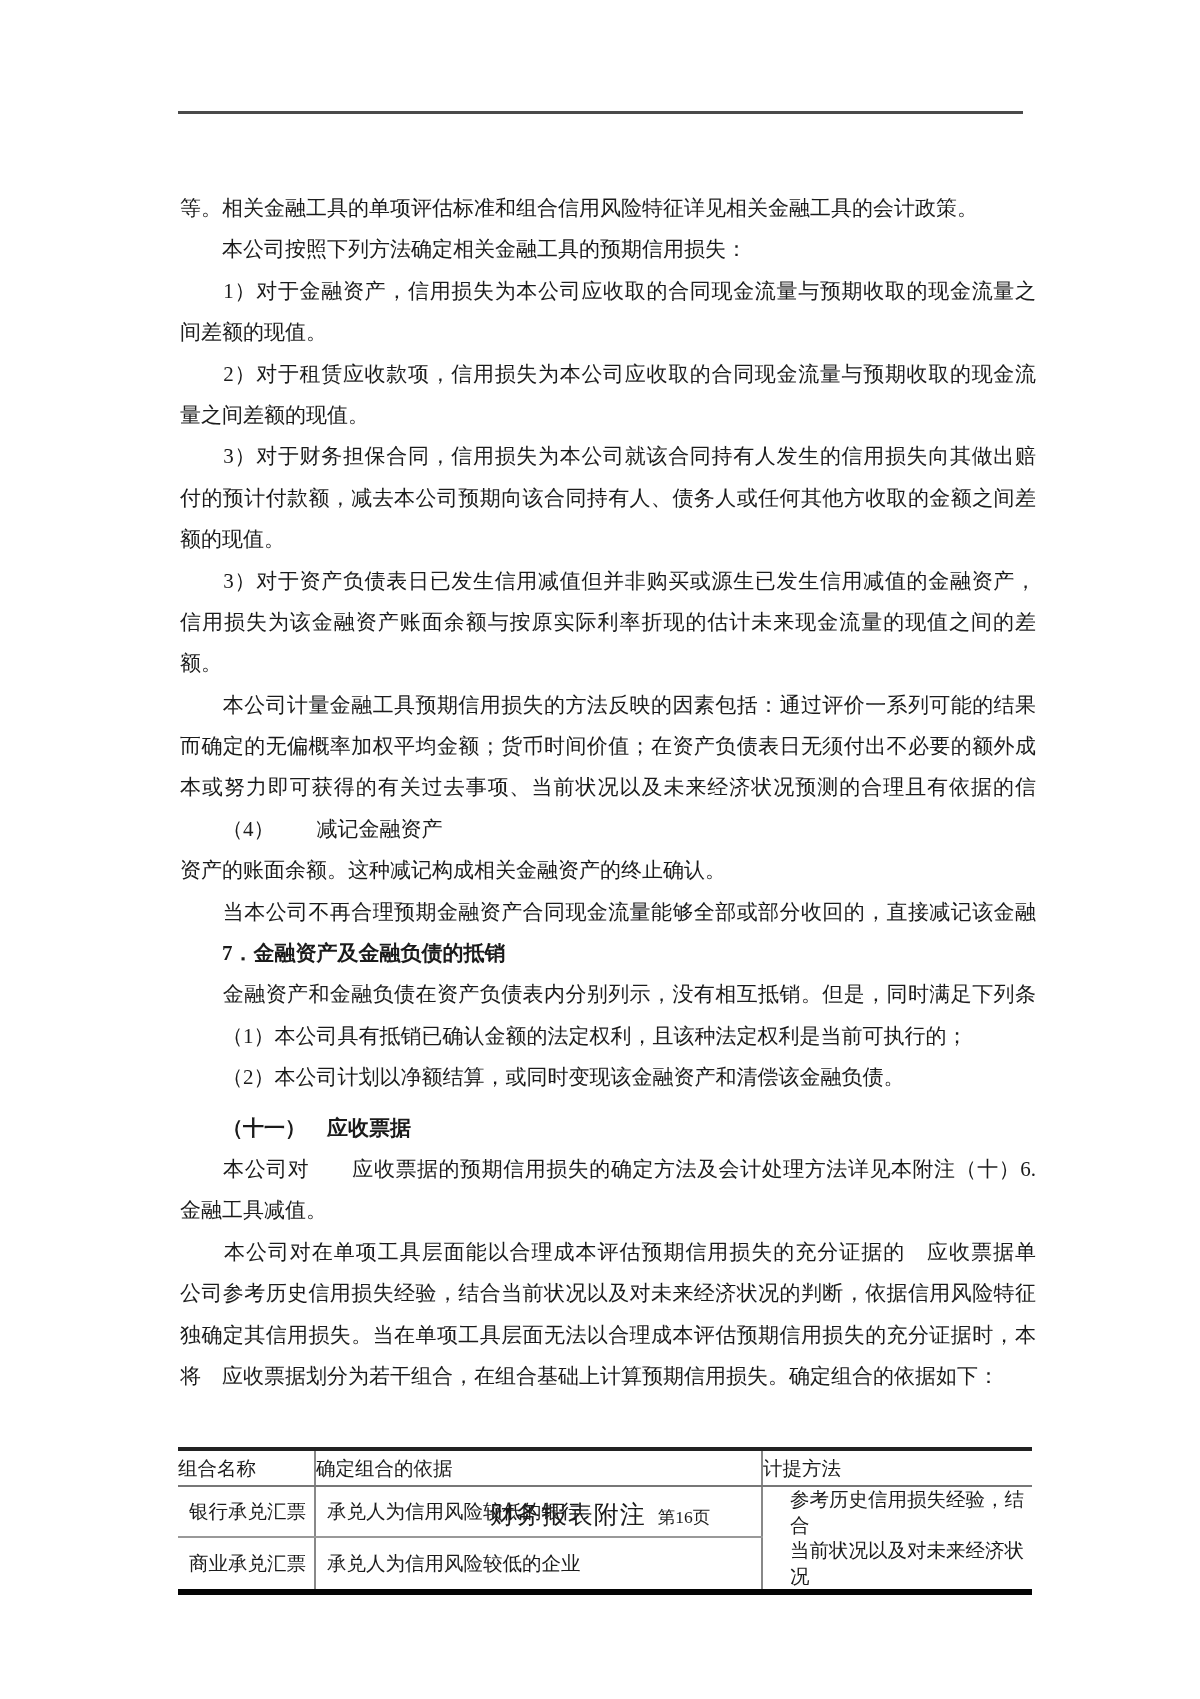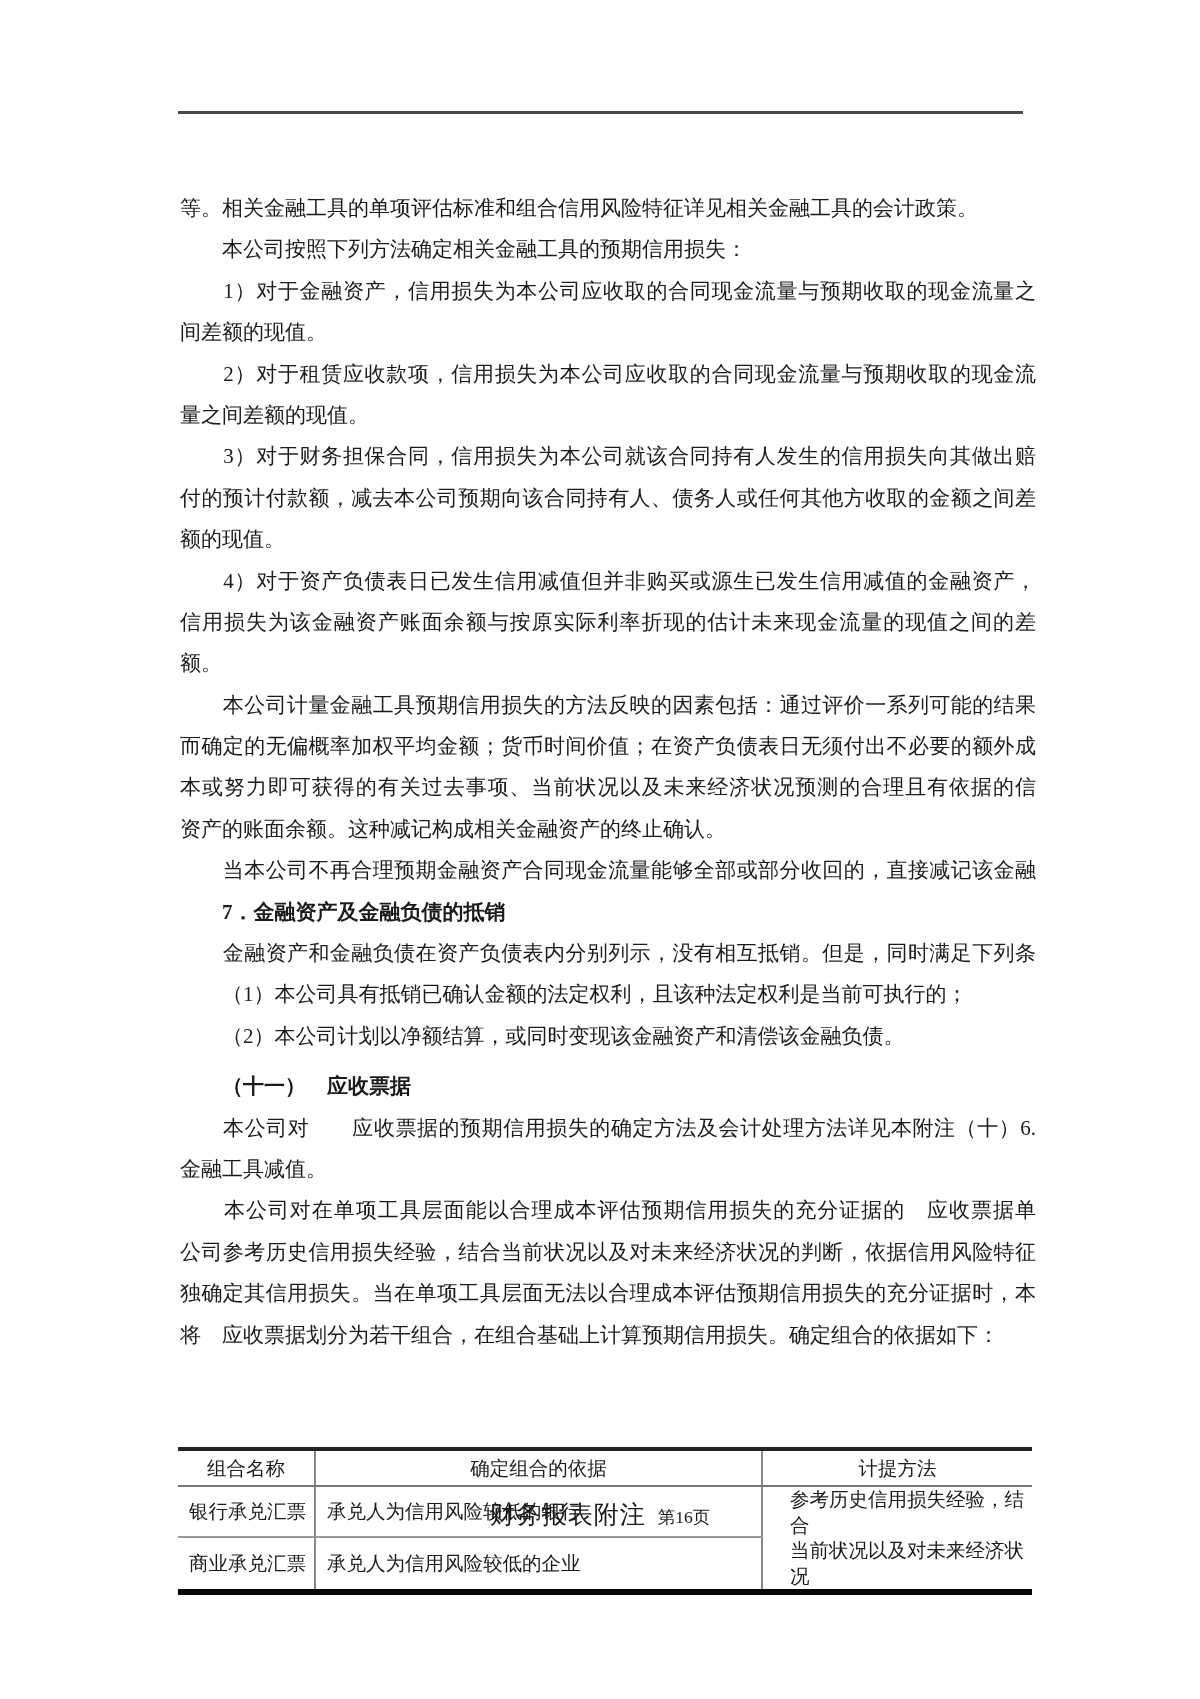--- a/index.html
+++ b/index.html
@@ -52,21 +52,21 @@
     table-layout: fixed;
     font-size: 19.5px;
     border-top: 4px solid #222222;
     border-bottom: 6px solid #050505;
   }
   .class-table col.c1 { width: 137px; }
   .class-table col.c2 { width: 447px; }
   .class-table col.c3 { width: 270px; }
   .class-table th {
     font-weight: normal;
-    text-align: center;
+    text-align: left;
     vertical-align: middle;
     height: 34px;
     border-bottom: 2px solid #777777;
     padding: 0;
   }
   .class-table td {
     vertical-align: middle;
     height: 29px;
     padding: 0 0 0 11px;
   }
@@ -109,28 +109,31 @@
       <div class="para">
         <div class="ln fill">　　2）对于租赁应收款项，信用损失为本公司应收取的合同现金流量与预期收取的现金流</div>
         <div class="ln">量之间差额的现值。</div>
       </div>
       <div class="para">
         <div class="ln fill">　　3）对于财务担保合同，信用损失为本公司就该合同持有人发生的信用损失向其做出赔</div>
         <div class="ln fill">付的预计付款额，减去本公司预期向该合同持有人、债务人或任何其他方收取的金额之间差</div>
         <div class="ln">额的现值。</div>
       </div>
       <div class="para">
-        <div class="ln fill">　　4）对于资产负债表日已发生信用减值但并非购买或源生已发生信用减值的金融资产，</div>
+        <div class="ln fill">　　3）对于资产负债表日已发生信用减值但并非购买或源生已发生信用减值的金融资产，</div>
         <div class="ln fill">信用损失为该金融资产账面余额与按原实际利率折现的估计未来现金流量的现值之间的差</div>
         <div class="ln">额。</div>
       </div>
       <div class="para">
         <div class="ln fill">　　本公司计量金融工具预期信用损失的方法反映的因素包括：通过评价一系列可能的结果</div>
         <div class="ln fill">而确定的无偏概率加权平均金额；货币时间价值；在资产负债表日无须付出不必要的额外成</div>
         <div class="ln">本或努力即可获得的有关过去事项、当前状况以及未来经济状况预测的合理且有依据的信息。</div>
+      </div>
+      <div class="para">
+        <div class="ln">　　（4）　　减记金融资产</div>
       </div>
       <div class="para">
         <div class="ln">资产的账面余额。这种减记构成相关金融资产的终止确认。</div>
         <div class="ln fill">　　当本公司不再合理预期金融资产合同现金流量能够全部或部分收回的，直接减记该金融</div>
       </div>
       <div class="para bold">
         <div class="ln">　　7．金融资产及金融负债的抵销</div>
       </div>
       <div class="para">
         <div class="ln fill">　　金融资产和金融负债在资产负债表内分别列示，没有相互抵销。但是，同时满足下列条</div>

